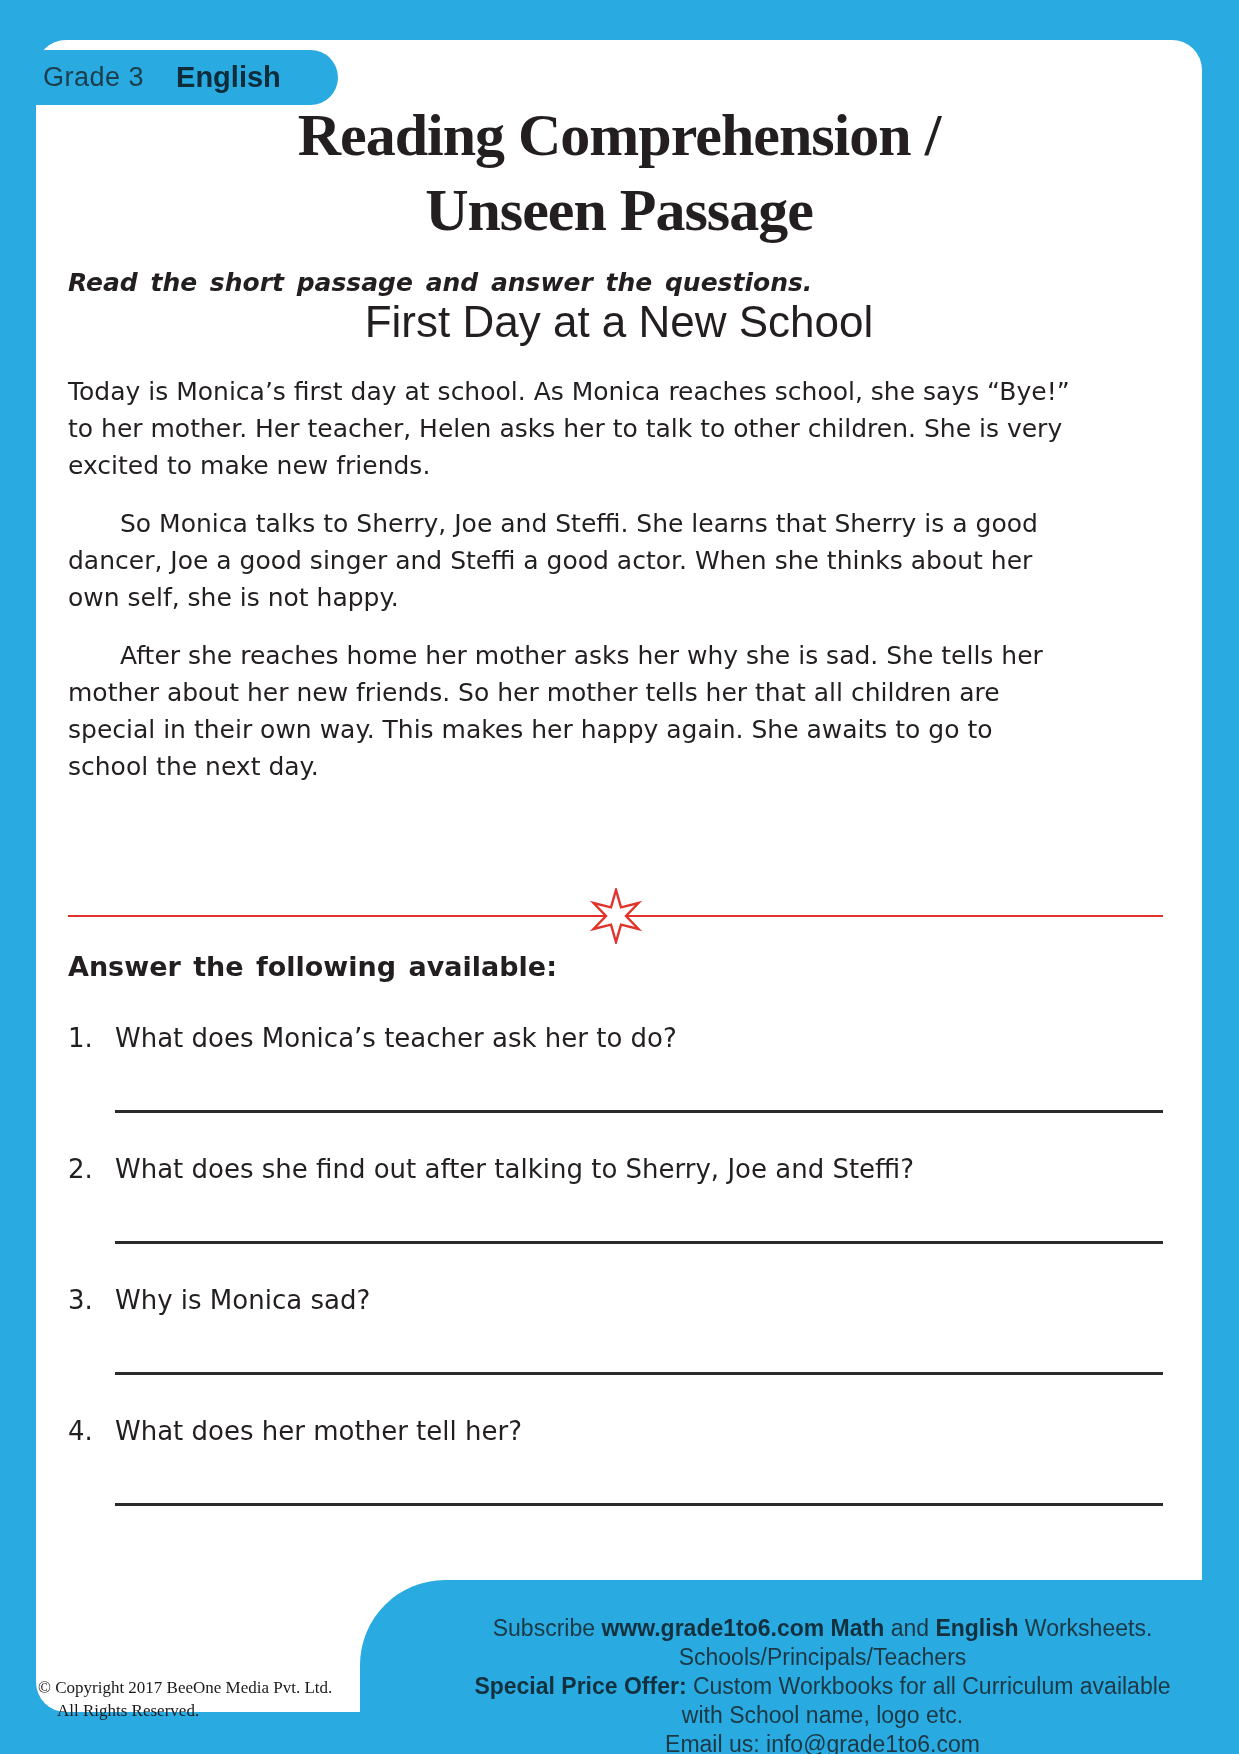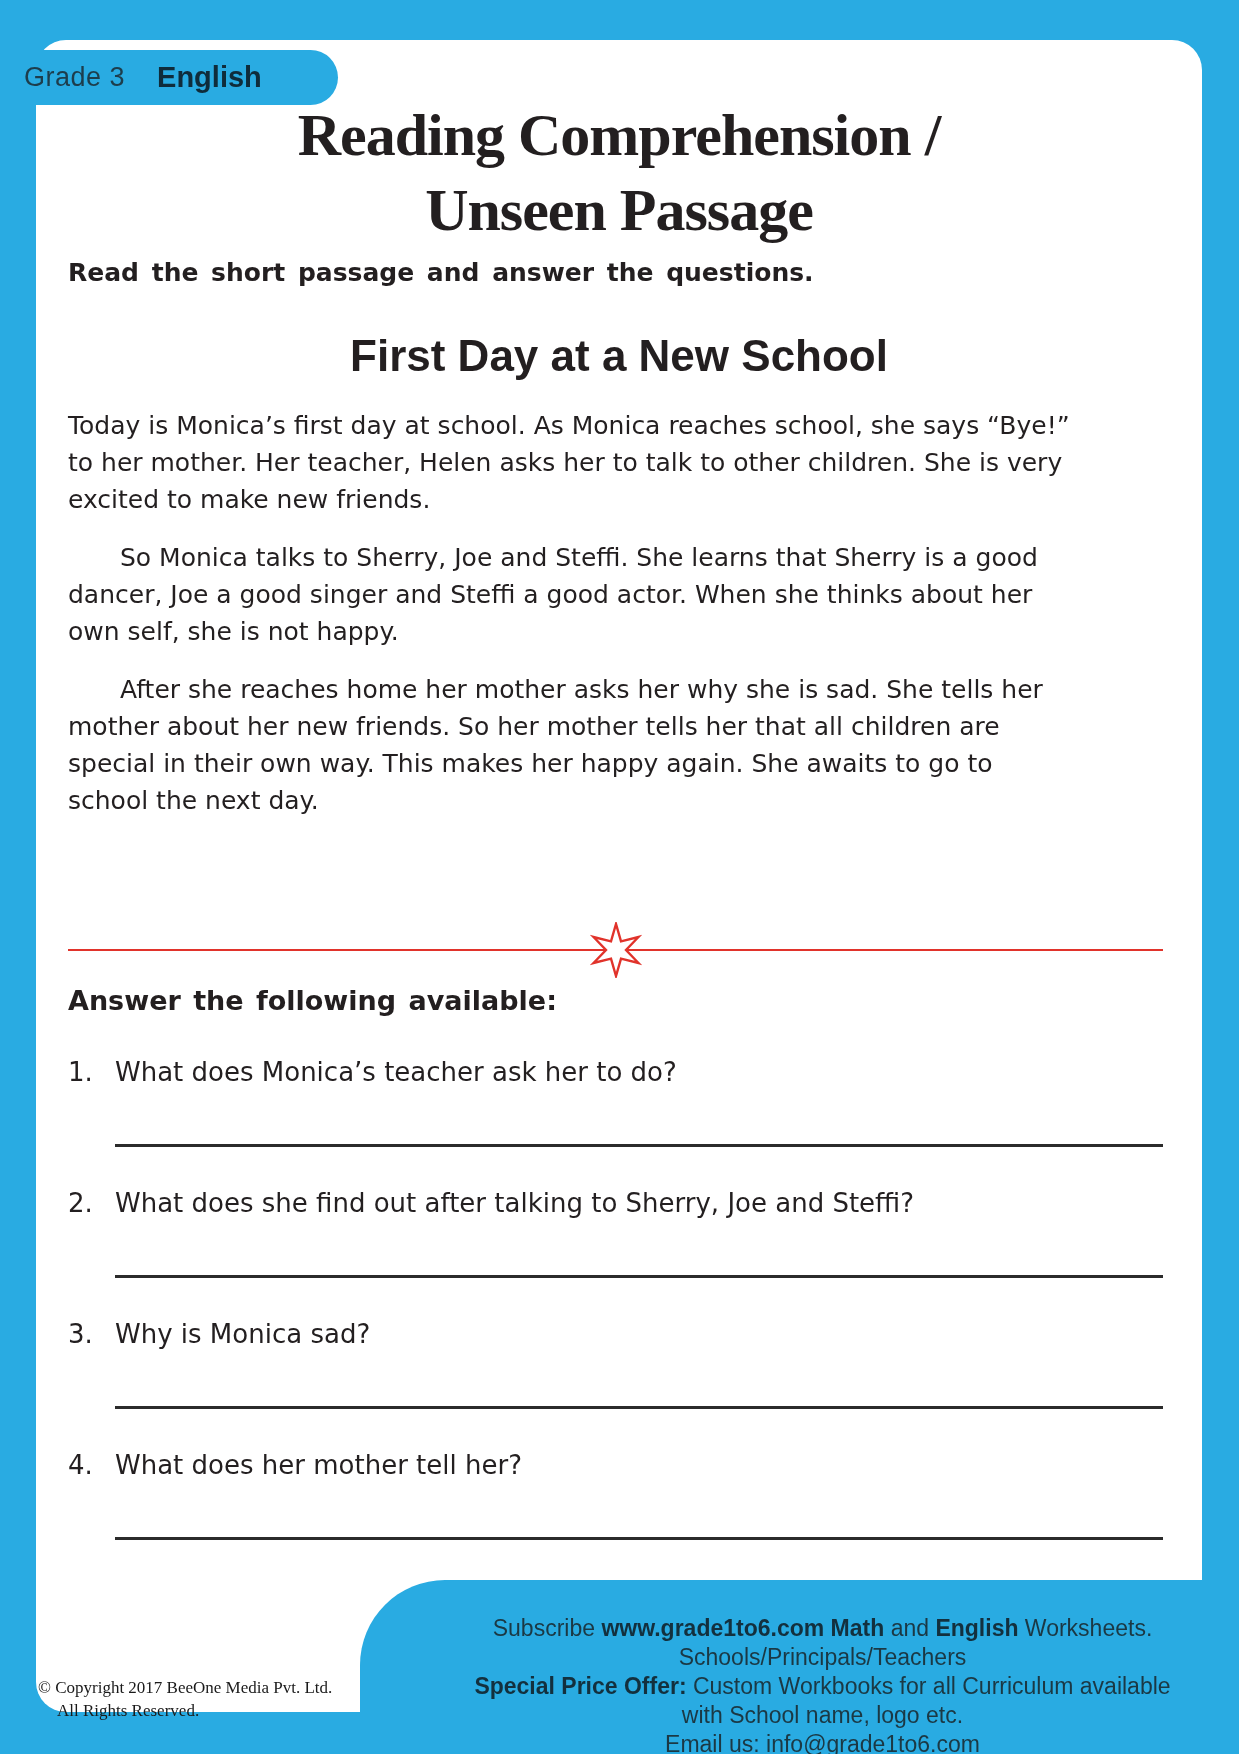--- a/index.html
+++ b/index.html
@@ -19,51 +19,51 @@
     border-radius:30px;
   }
   
   .badge {
     position:absolute;
     left:0; top:50px;
     width:338px; height:55px;
     background:#29ABE2;
     border-radius:0 28px 28px 0;
     display:flex; align-items:center;
-    padding-left:24px;
+    padding-left:43px;
     z-index:3;
     font-family:"Liberation Sans", sans-serif;
   }
   .badge .grade { font-size:27px; color:#1D3D4C; letter-spacing:0.5px; }
   .badge .subject { font-size:29px; font-weight:bold; color:#0F2C3B; margin-left:32px; }
 
   .content { position:relative; padding:0 32px; z-index:2; }
 
   .title {
     margin-top:58px;
     text-align:center;
     font-family:Liberation Serif, serif;
     font-weight:bold;
     font-size:60px;
     line-height:75px;
     letter-spacing:-1px;
     color:#231F20;
   }
   .instruction {
-    margin-top:10px;
+    margin-top:20px;
     font-size:25px;
     font-weight:bold;
+    font-style:italic;
     color:#231F20;
     word-spacing:4px;
   }
   .passage-heading {
-    margin-top:44px;
     text-align:center;
     font-family:"Liberation Sans", sans-serif;
-    font-weight:bold;
+    font-weight:normal;
     font-size:44px;
     color:#231F20;
   }
   .passage p {
     width:1002px;
     font-size:25px;
     line-height:37px;
     color:#231F20;
   }
   .passage p.first { margin-top:26px; }

